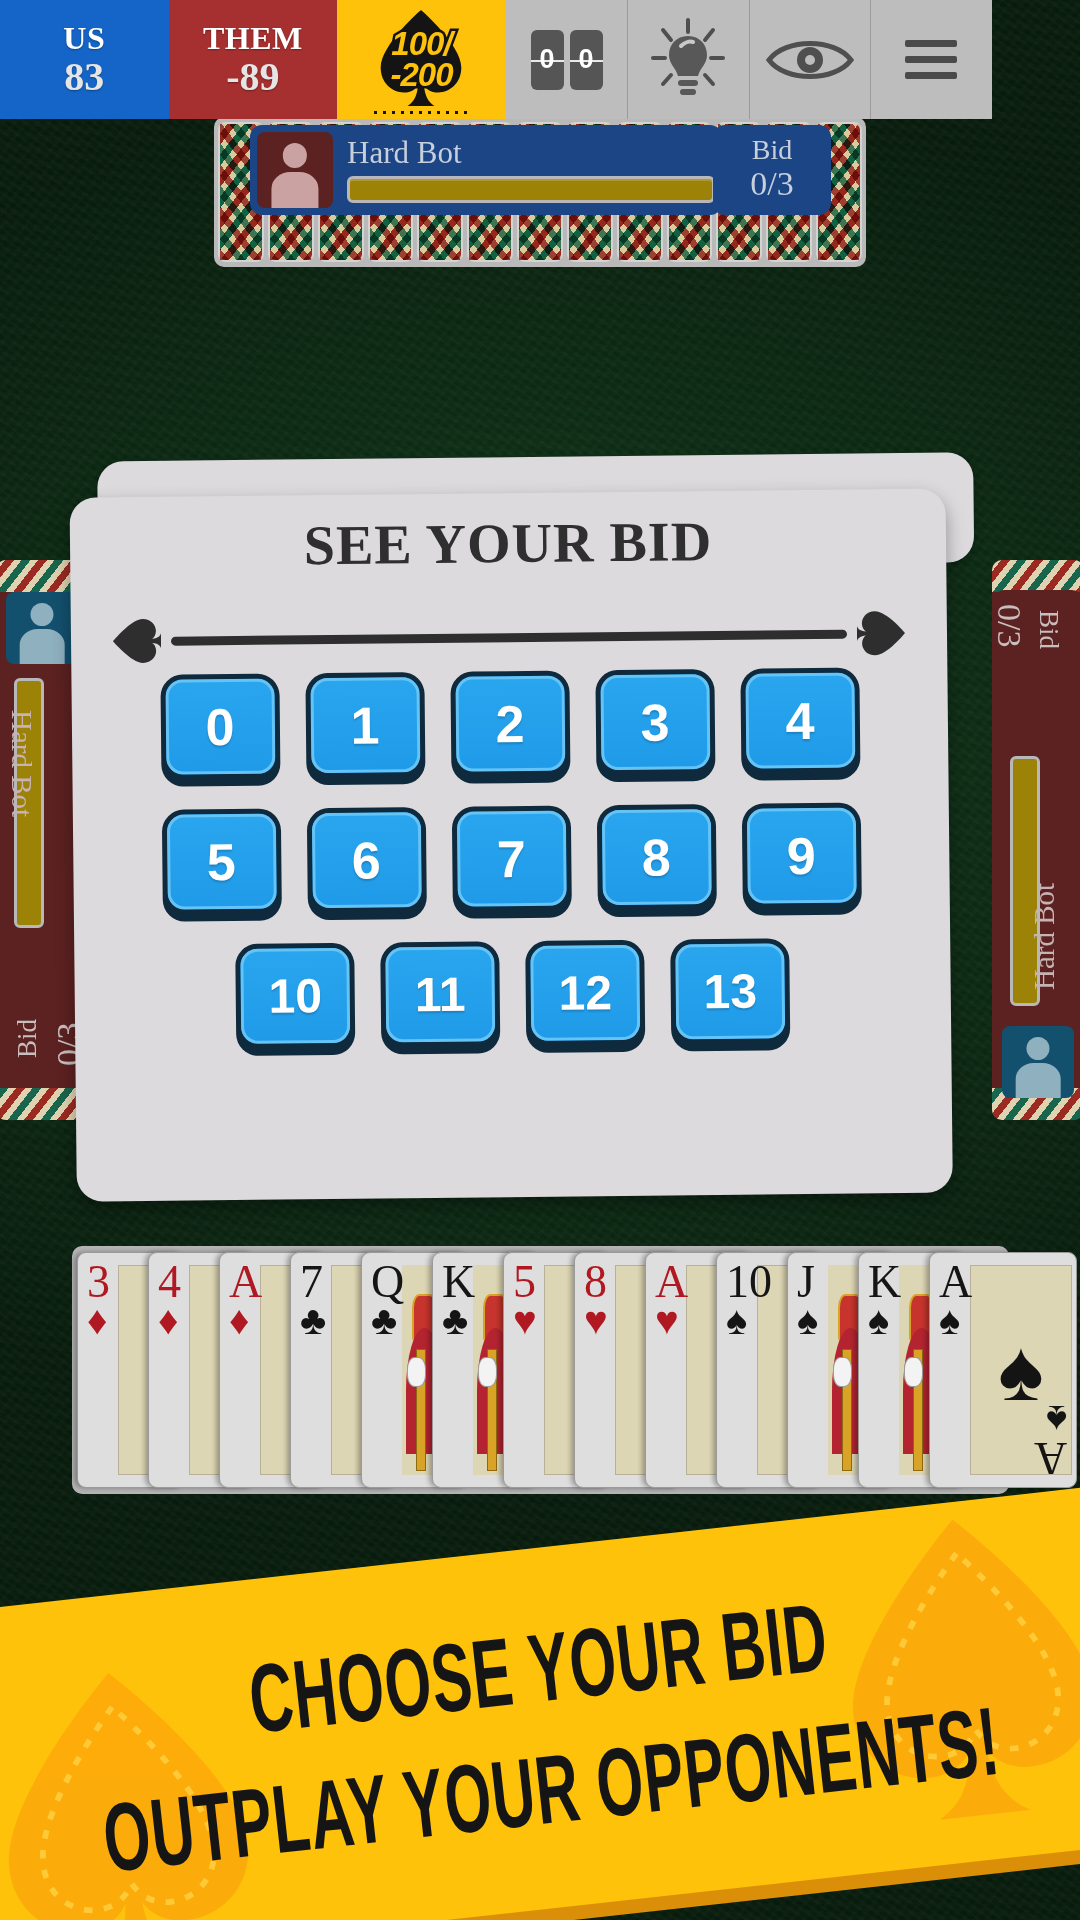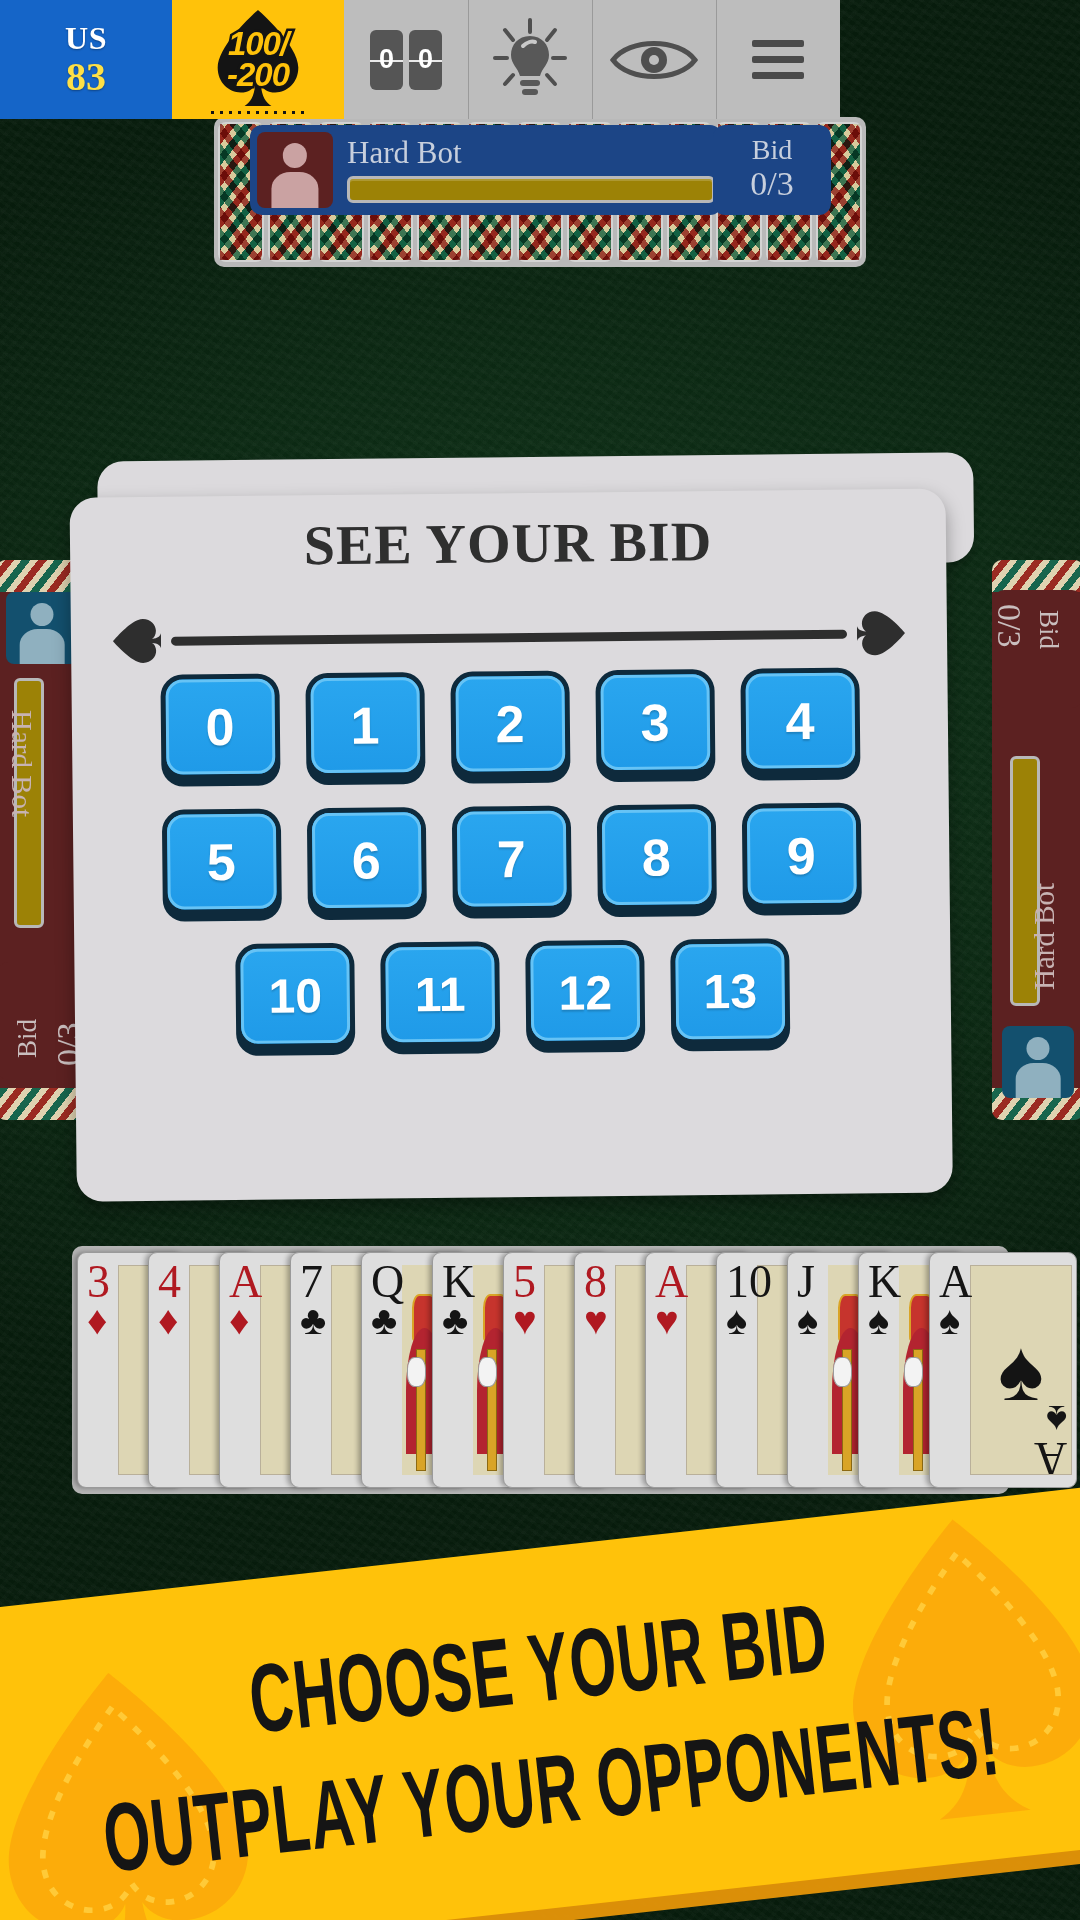--- a/index.html
+++ b/index.html
@@ -44,21 +44,21 @@
   .tb-label {
     font-family: "Liberation Serif", serif;
     font-size: 32px; font-weight: 700;
     color: #ffffff; letter-spacing: 0.5px;
     line-height: 1.0;
     text-shadow: 0 1px 2px rgba(0,0,0,0.35);
   }
   .tb-value {
     font-family: "Liberation Serif", serif;
     font-size: 40px; font-weight: 700;
-    color: #fde047; line-height: 1.05;
+    color: #e5e5e5; line-height: 1.05;
     margin-top: 2px;
     text-shadow: 0 1px 2px rgba(0,0,0,0.35);
   }
   #tbUs    { background: #1565c8; }
   #tbThem  { background: #a6302f; }
   #tbRule  { background: #ffc20a; width: 172px; }
 
   
   .rule-wrap { position: relative; width: 120px; height: 100px; }
   .rule-spade {
@@ -411,20 +411,24 @@
 <div id="stage">
   <div id="feltNoise"></div>
 
   <div id="topbar">
 
     <div class="tb-cell tb-score" id="tbUs">
       <div class="tb-label">US</div>
       <div class="tb-value">83</div>
     </div>
 
+    <div class="tb-cell tb-score" id="tbThem">
+      <div class="tb-label">THEM</div>
+      <div class="tb-value">-89</div>
+    </div>
 
     <div class="tb-cell" id="tbRule">
       <div class="rule-wrap">
         <svg class="rule-spade" viewBox="0 0 100 104">
           <path d="M50 2 C50 2 8 38 8 62 C8 78 20 88 32 88 C40 88 45 84 47 80
                    C46 92 42 98 36 102 L64 102 C58 98 54 92 53 80
                    C55 84 60 88 68 88 C80 88 92 78 92 62 C92 38 50 2 50 2Z" fill="#141414"></path>
         </svg>
         <div class="rule-nums">
           <div>100/</div>

